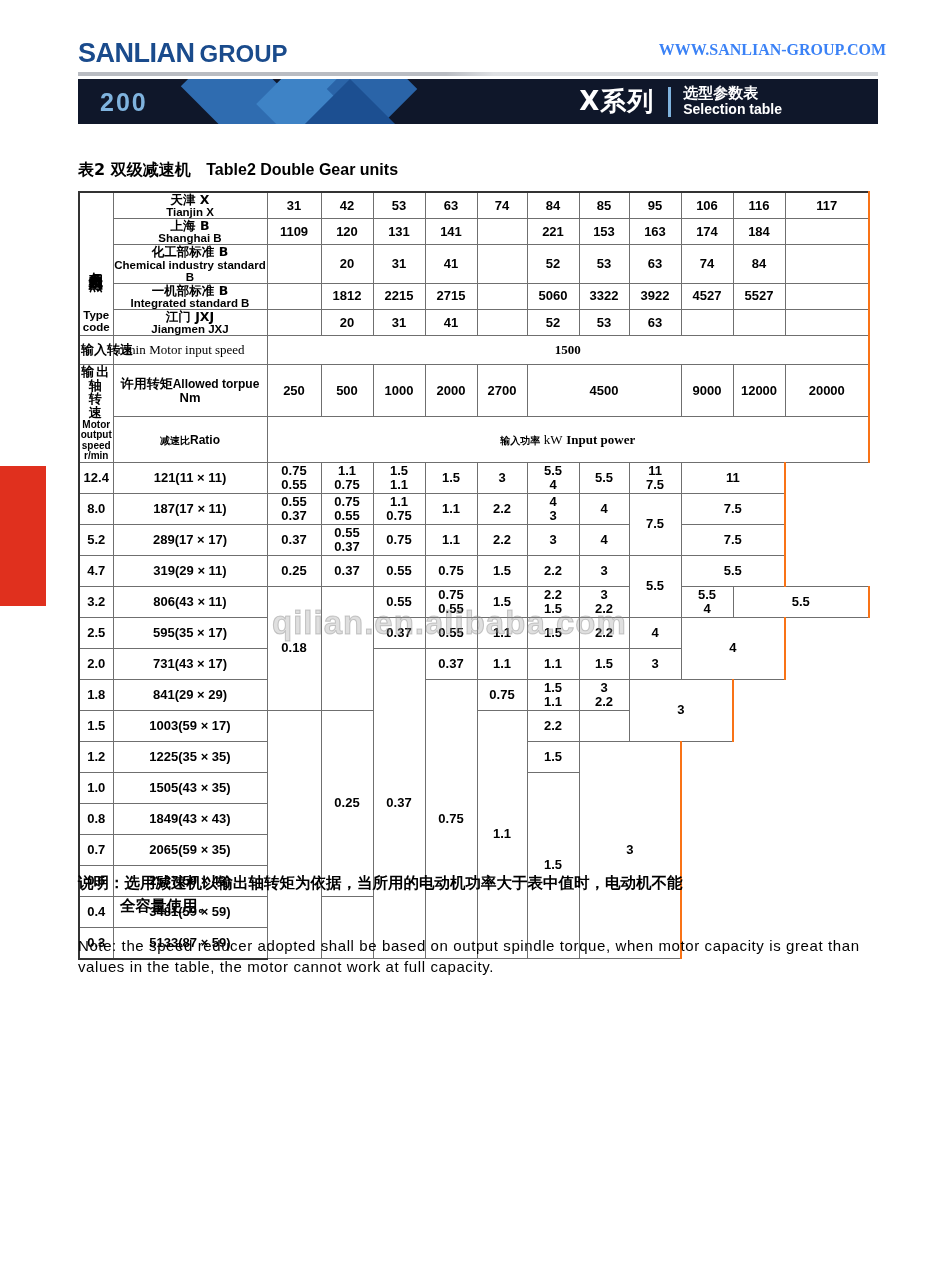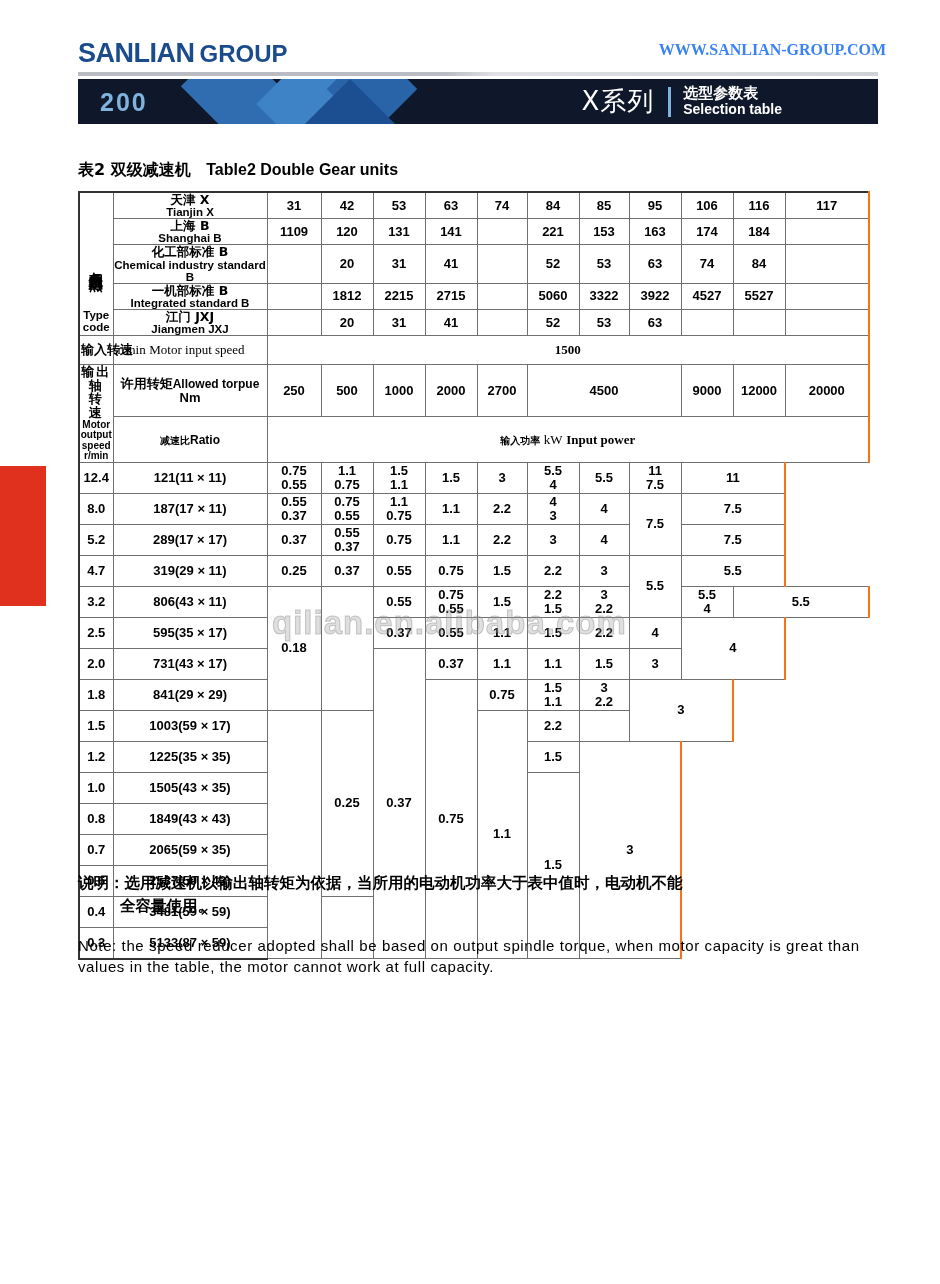--- a/index.html
+++ b/index.html
@@ -64,21 +64,21 @@
     position:absolute; left:22px; top:9px;
     font-size:25px; font-weight:bold; letter-spacing:2px;
     color:#7fb3de;
     font-family:"Liberation Sans","DejaVu Sans",sans-serif;
   }
   .banner-right {
     position:absolute; right:96px; top:0; height:45px;
     display:flex; align-items:center; gap:0px;
   }
   .series-name {
-    color:#ffffff; font-size:26px; font-weight:normal;
+    color:#ffffff; font-size:26px; font-weight:bold;
     letter-spacing:1px; padding-right:14px;
     font-family:"DejaVu Sans","Liberation Sans",sans-serif;
   }
   .vbar { width:3px; height:30px; background:#7fb3de; margin-right:12px; }
   .series-sub { color:#ffffff; line-height:1.12; }
   .series-sub .cn { font-size:15px; font-weight:bold; display:block;
     font-family:"DejaVu Sans","Liberation Sans",sans-serif; }
   .series-sub .en { font-size:14px; font-weight:bold; display:block;
     font-family:"Liberation Sans","DejaVu Sans",sans-serif; }
 

